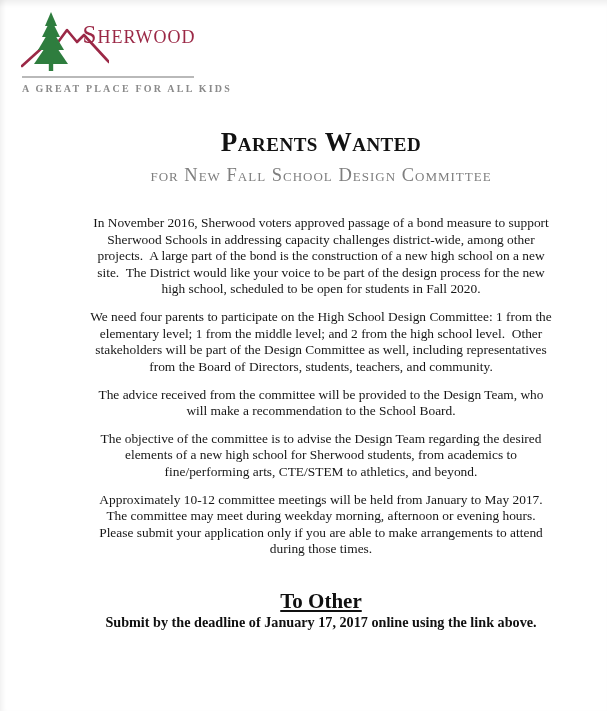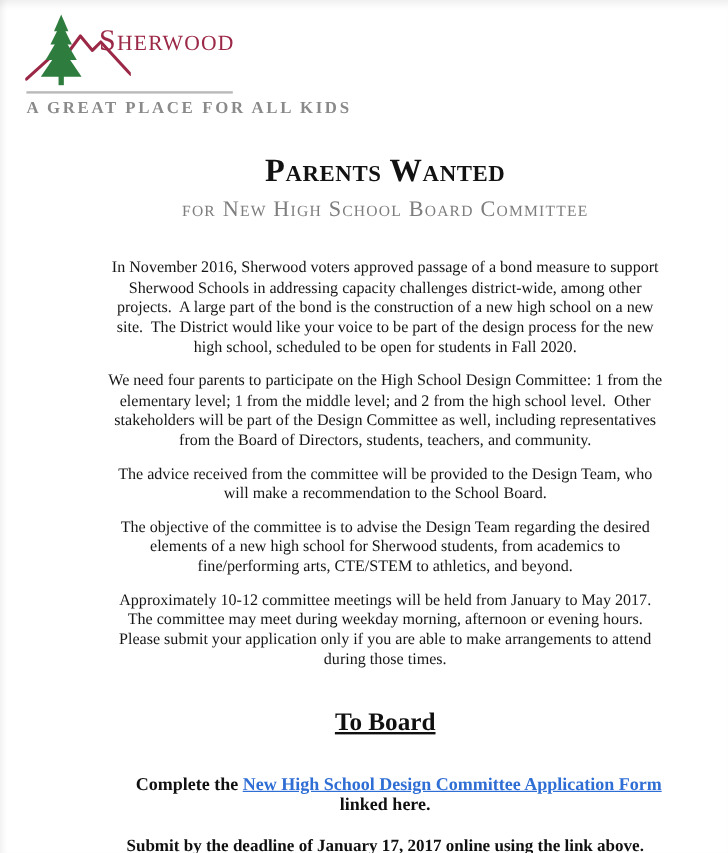--- a/index.html
+++ b/index.html
@@ -55,21 +55,21 @@
   }
   .logo-rule {
     margin-top: 4px;
     height: 2px;
     background: #b9b9b9;
     width: 100%;
   }
   .logo-tagline {
     margin-top: 5px;
     font-family: "Liberation Serif", serif;
-    font-size: 14px;
+    font-size: 10px;
     font-weight: bold;
     letter-spacing: 2.2px;
     color: #8a8a8a;
     white-space: nowrap;
   }
 
   
   .content {
     padding: 128px 52px 0 87px;
   }
@@ -155,32 +155,29 @@
         <div class="logo-name1" style="color: rgb(155, 40, 70);">Sherwood</div>
       </span>
     </div>
     <div class="logo-rule"></div>
     <div class="logo-tagline" style="color: rgb(138, 138, 138);">A GREAT PLACE FOR ALL KIDS</div>
   </div>
 
   <div class="content">
 
     <div class="doc-title">Parents Wanted</div>
-    <div class="doc-subtitle">for New High School Board Committee</div>
+    <div class="doc-subtitle">for New Fall School Design Committee</div>
 
     <div class="body-text">
       <p class="para">In November 2016, Sherwood voters approved passage of a bond measure to support Sherwood Schools in addressing capacity challenges district-wide, among other projects.  A large part of the bond is the construction of a new high school on a new site.  The District would like your voice to be part of the design process for the new high school, scheduled to be open for students in Fall 2020.</p>
       <p class="para">We need four parents to participate on the High School Design Committee: 1 from the elementary level; 1 from the middle level; and 2 from the high school level.  Other stakeholders will be part of the Design Committee as well, including representatives from the Board of Directors, students, teachers, and community.</p>
       <p class="para">The advice received from the committee will be provided to the Design Team, who will make a recommendation to the School Board.</p>
       <p class="para">The objective of the committee is to advise the Design Team regarding the desired elements of a new high school for Sherwood students, from academics to fine/performing arts, CTE/STEM to athletics, and beyond.</p>
       <p class="para">Approximately 10-12 committee meetings will be held from January to May 2017.  The committee may meet during weekday morning, afternoon or evening hours.  Please submit your application only if you are able to make arrangements to attend during those times.</p>
     </div>
 
-    <div class="apply-heading">To Board</div>
+    <div class="apply-heading">To Other</div>
 
-    <div class="apply-line1">
-      <span>Complete the </span><a href="#" id="app-form-link" style="color: rgb(47, 110, 212);">New High School Design Committee Application Form</a><span> linked here.</span>
-    </div>
 
     <div class="apply-deadline">Submit by the deadline of January 17, 2017 online using the link above.</div>
 
   </div>
 </div>
 
 </body></html>

